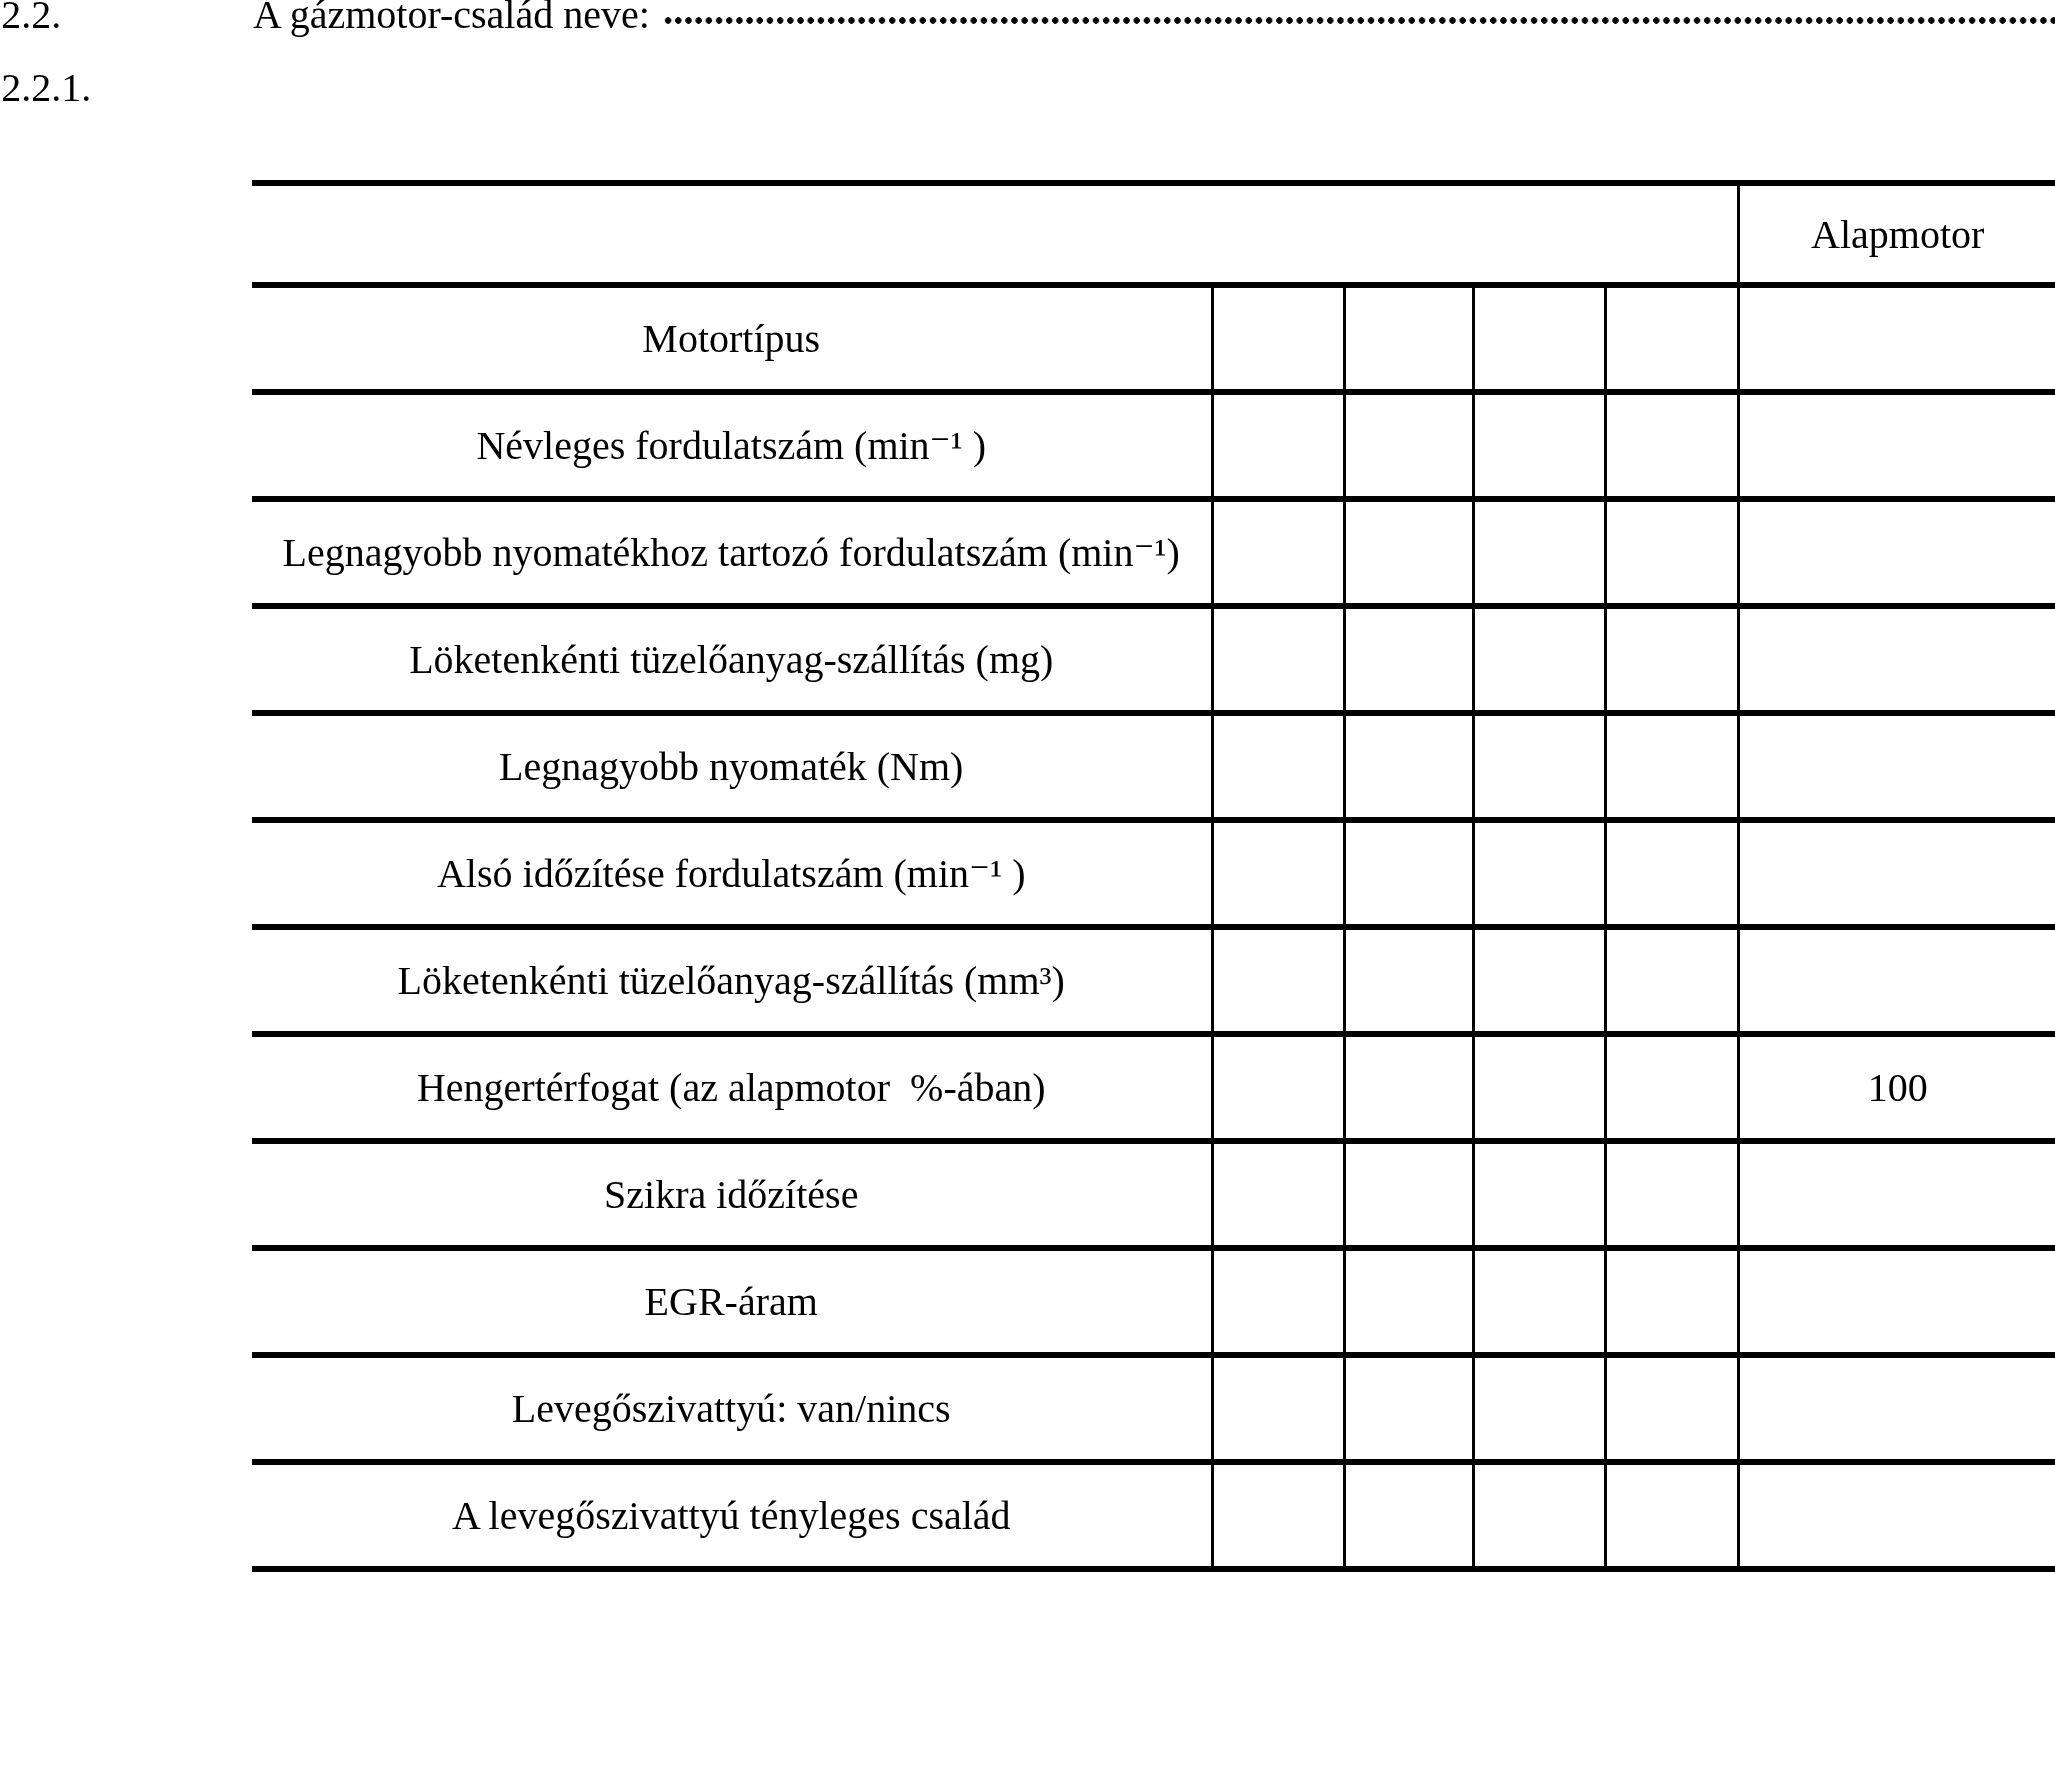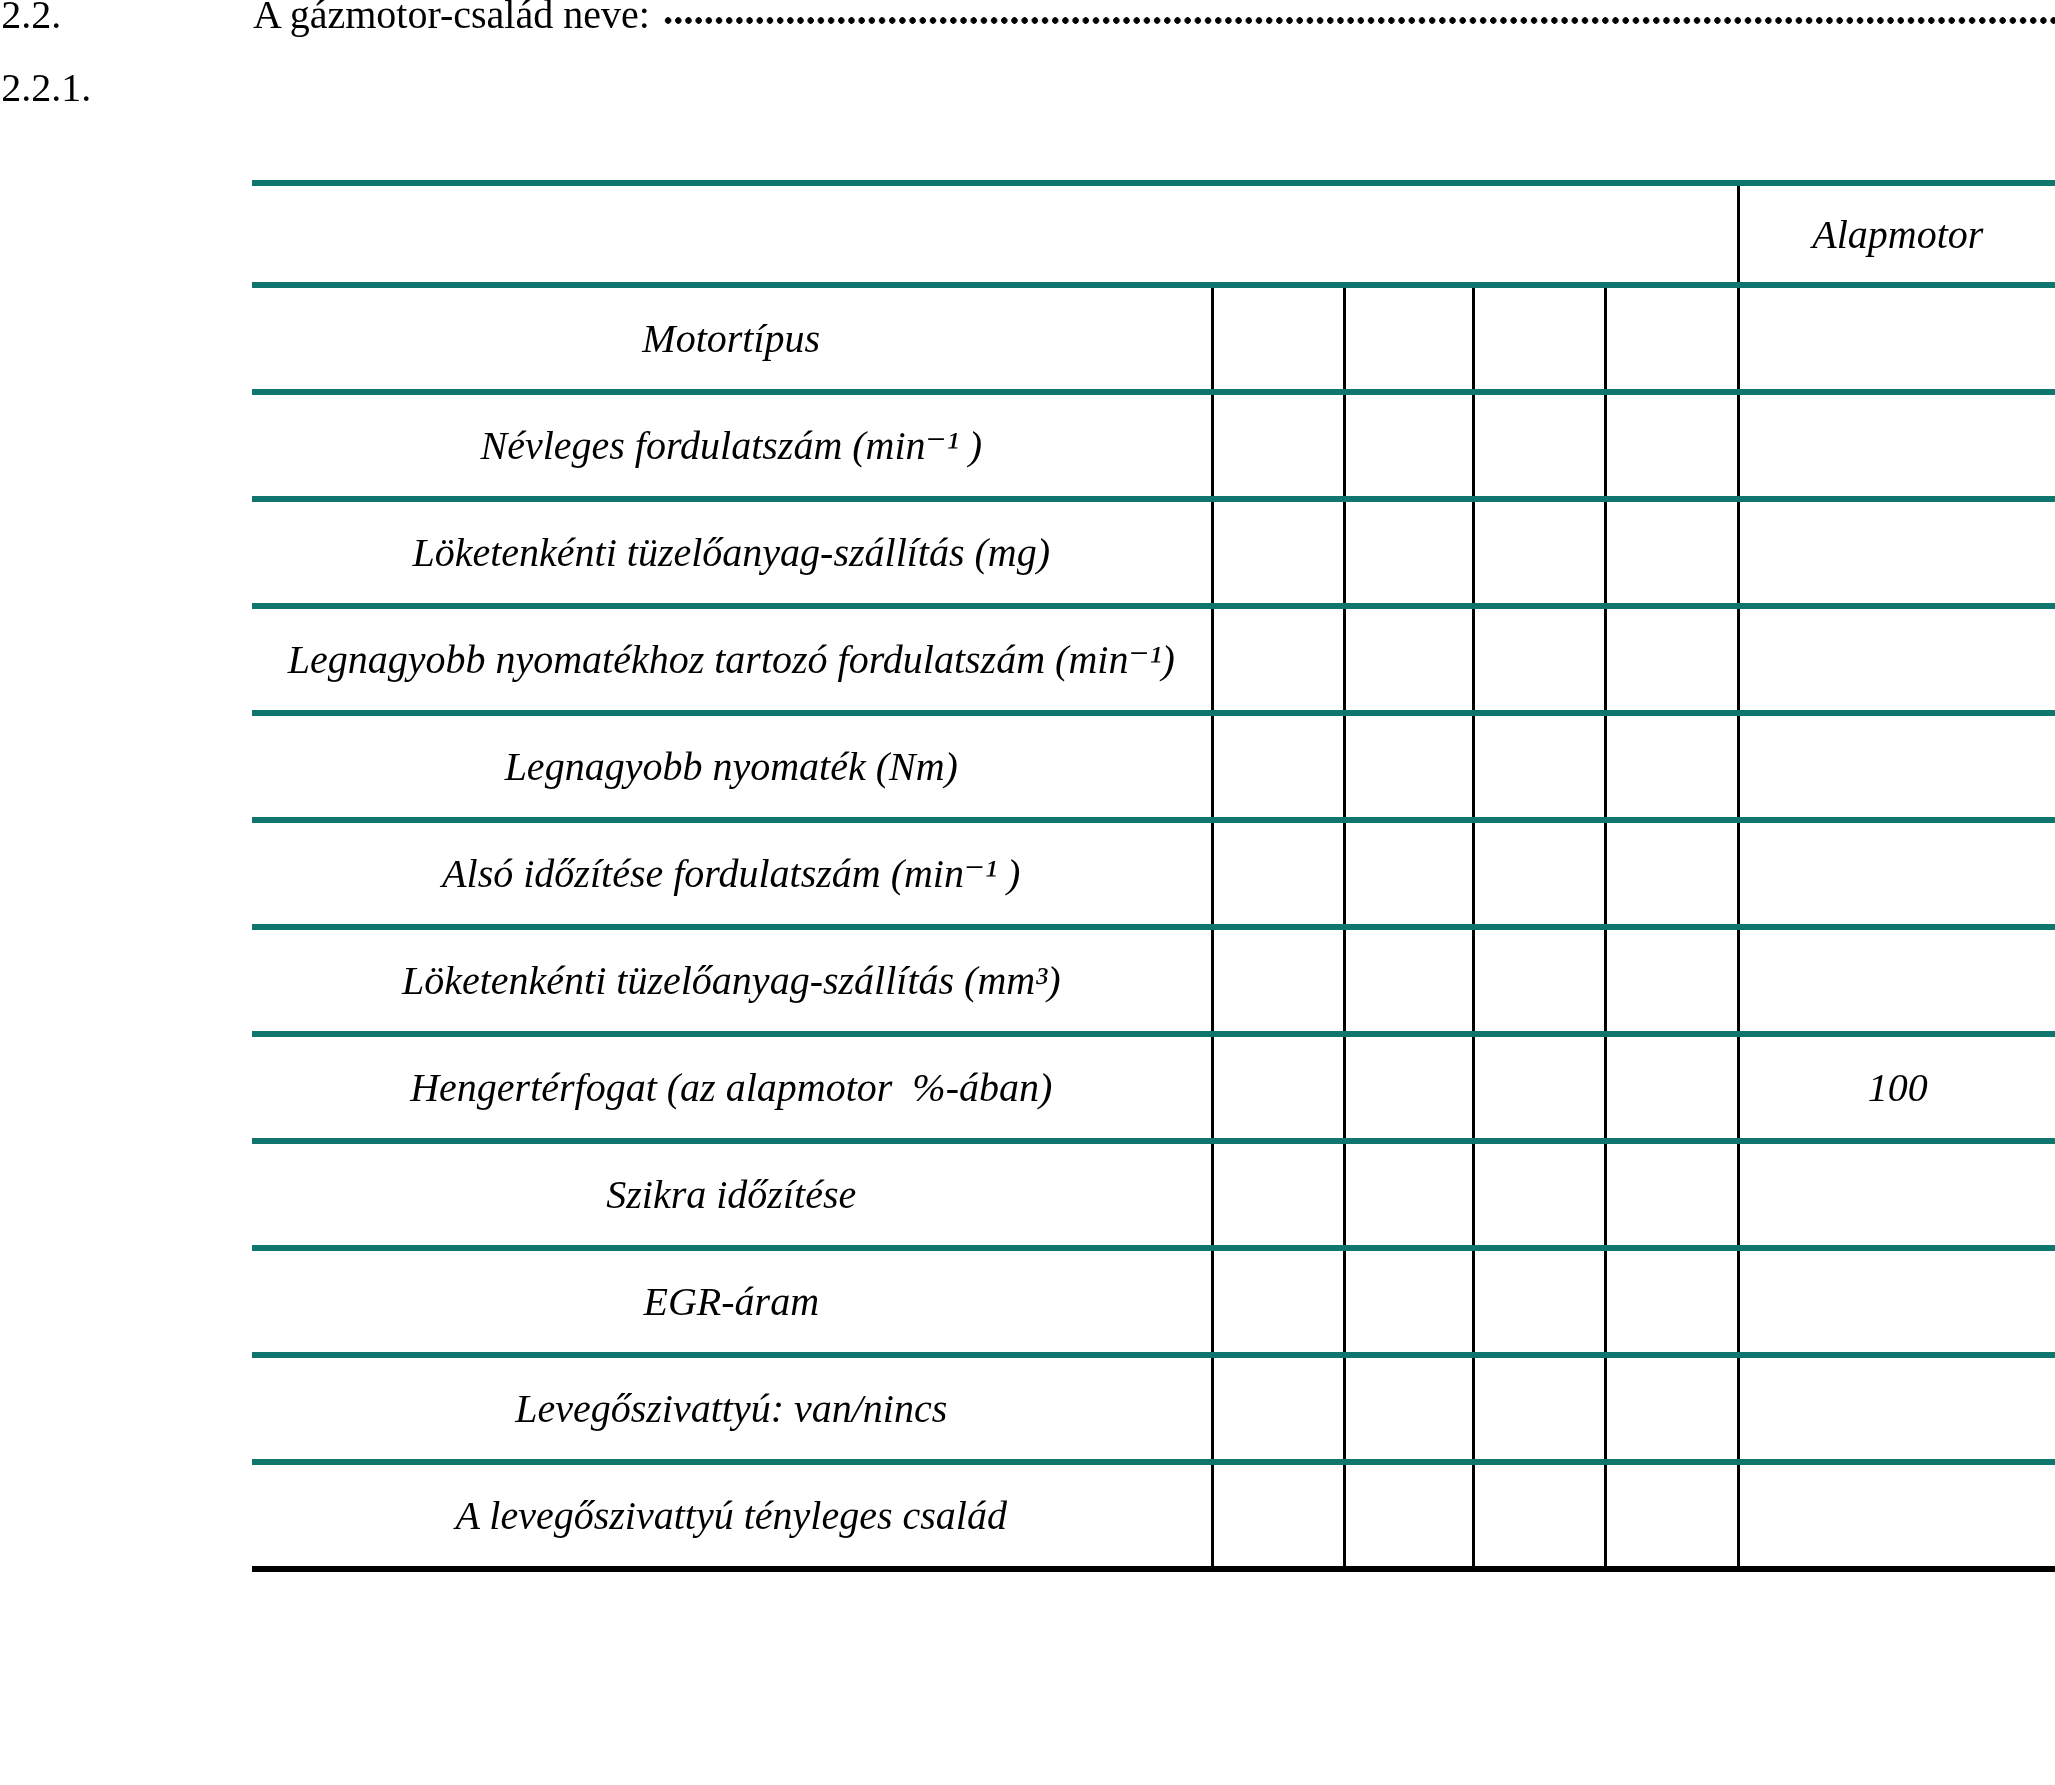--- a/index.html
+++ b/index.html
@@ -56,21 +56,21 @@
   
   table.spec {
     position: absolute;
     left: 252px;
     top: 180px;
     width: 1804px;
     border-collapse: collapse;
     table-layout: fixed;
     border-bottom: 6px solid #000;
   }
-  table.spec tr { border-top: 6px solid #0f766e; font-style: italic; }
+  table.spec tr { border-top: 6px solid #000000; }
   table.spec thead tr { height: 102px; }
   table.spec tbody tr { height: 107px; }
 
   table.spec td {
     padding: 0;
     vertical-align: middle;
   }
   table.spec td + td { border-left: 3px solid #000; }
 
   td.label-cell {
@@ -125,29 +125,29 @@
       </tr>
       <tr>
         <td class="label-cell">Névleges fordulatszám (min⁻¹ )</td>
         <td class="blank-cell"></td>
         <td class="blank-cell"></td>
         <td class="blank-cell"></td>
         <td class="blank-cell"></td>
         <td class="value-cell"></td>
       </tr>
       <tr>
+        <td class="label-cell">Legnagyobb nyomatékhoz tartozó fordulatszám (min⁻¹)</td>
+        <td class="blank-cell"></td>
+        <td class="blank-cell"></td>
+        <td class="blank-cell"></td>
+        <td class="blank-cell"></td>
+        <td class="value-cell"></td>
+      </tr>
+      <tr>
         <td class="label-cell">Löketenkénti tüzelőanyag-szállítás (mg)</td>
-        <td class="blank-cell"></td>
-        <td class="blank-cell"></td>
-        <td class="blank-cell"></td>
-        <td class="blank-cell"></td>
-        <td class="value-cell"></td>
-      </tr>
-      <tr>
-        <td class="label-cell">Legnagyobb nyomatékhoz tartozó fordulatszám (min⁻¹)</td>
         <td class="blank-cell"></td>
         <td class="blank-cell"></td>
         <td class="blank-cell"></td>
         <td class="blank-cell"></td>
         <td class="value-cell"></td>
       </tr>
       <tr>
         <td class="label-cell">Legnagyobb nyomaték (Nm)</td>
         <td class="blank-cell"></td>
         <td class="blank-cell"></td>

